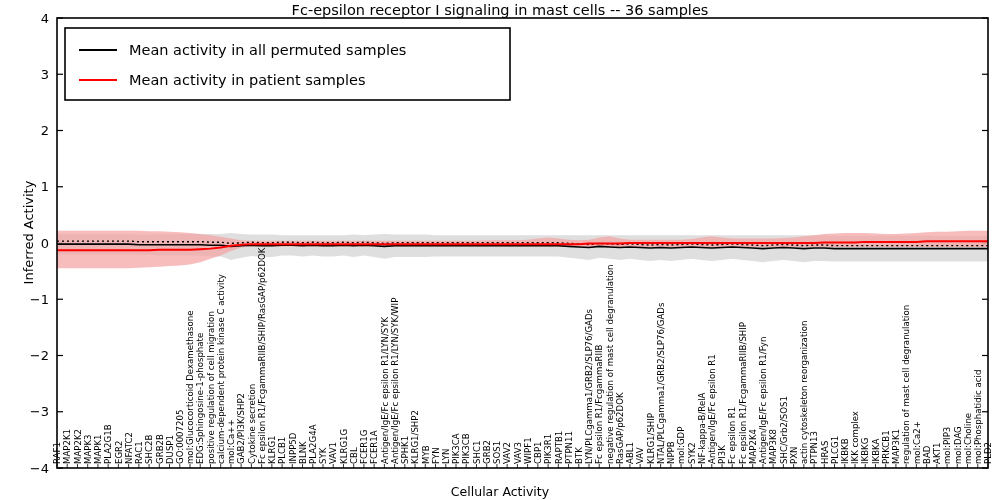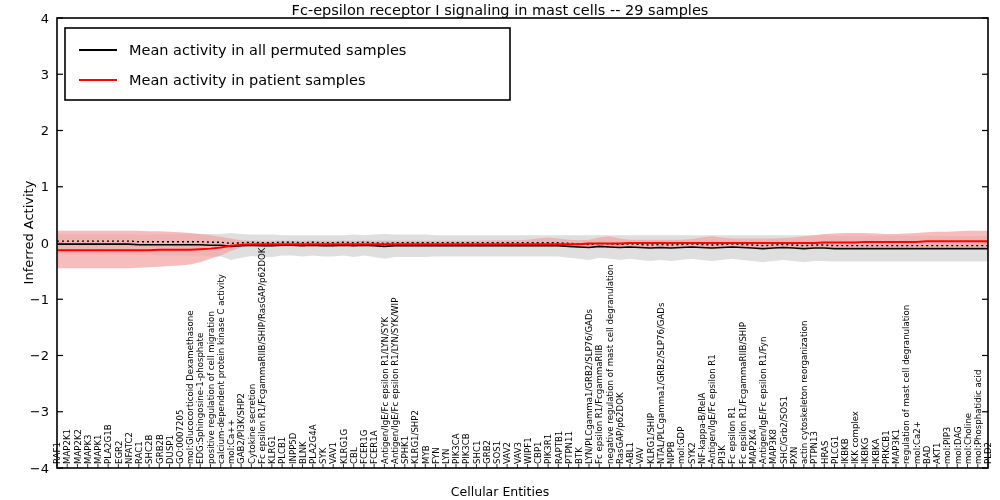--- a/index.html
+++ b/index.html
@@ -21,23 +21,23 @@
   svg{position:absolute;left:0;top:0;}
   .ytick{font-family:"DejaVu Sans",sans-serif;font-size:13px;fill:#000;}
   .legend-text{font-family:"DejaVu Sans",sans-serif;font-size:14.5px;fill:#000;}
   .xtlabel{font-family:"DejaVu Sans",sans-serif;font-size:8.6px;fill:#000;}
 </style>
 </head>
 <body>
 
 <div id="root">
 
-  <div class="chart-title">Fc-epsilon receptor I signaling in mast cells -- 29 samples</div>
+  <div class="chart-title">Fc-epsilon receptor I signaling in mast cells -- 36 samples</div>
   <div class="ylabel">Inferred Activity</div>
-  <div class="xlabel">Cellular Entities</div>
+  <div class="xlabel">Cellular Activity</div>
 
   <svg id="plot" width="1000" height="500">
       <rect x="57" y="18" width="931" height="450" fill="#ffffff" stroke="none"></rect>
       <line x1="57" y1="468" x2="63" y2="468" stroke="#000" stroke-width="1.2"></line>
       <line x1="988" y1="468" x2="982" y2="468" stroke="#000" stroke-width="1.2"></line>
       <text x="49" y="472.5" text-anchor="end" class="ytick">−4</text>
       <line x1="57" y1="411.75" x2="63" y2="411.75" stroke="#000" stroke-width="1.2"></line>
       <line x1="988" y1="411.75" x2="982" y2="411.75" stroke="#000" stroke-width="1.2"></line>
       <text x="49" y="416.25" text-anchor="end" class="ytick">−3</text>
       <line x1="57" y1="355.5" x2="63" y2="355.5" stroke="#000" stroke-width="1.2"></line>

